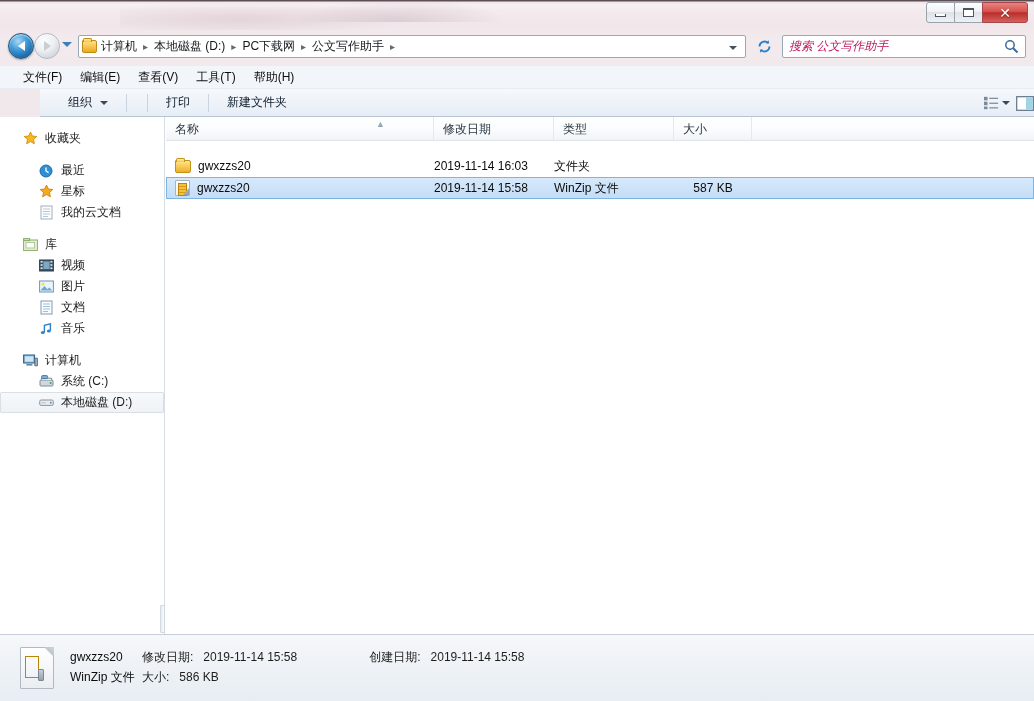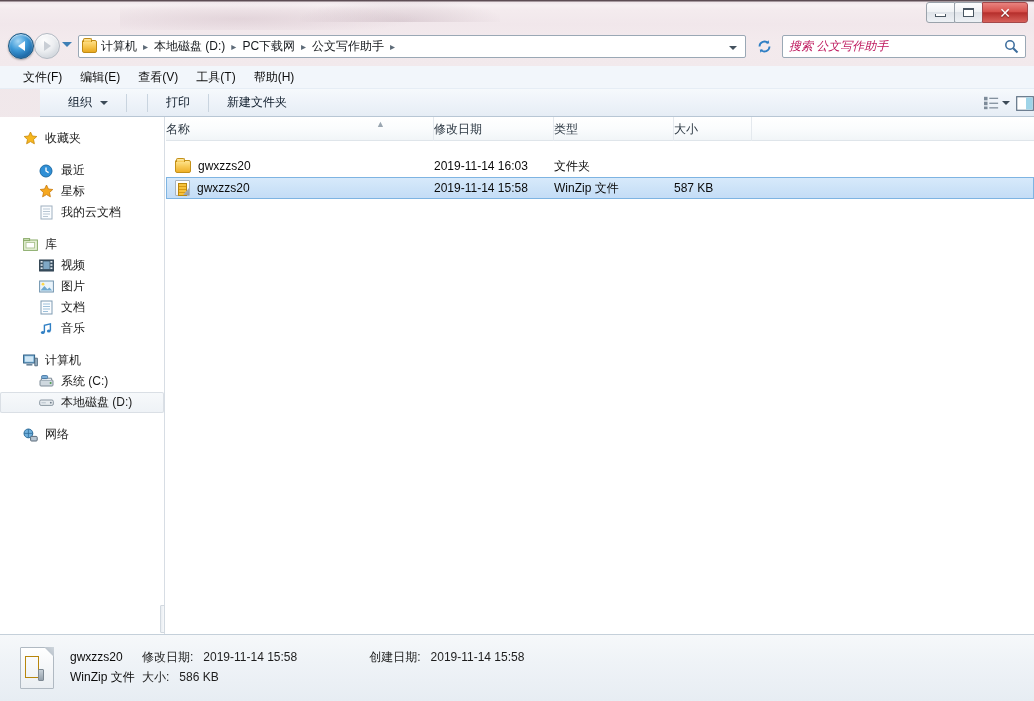--- a/index.html
+++ b/index.html
@@ -154,35 +154,35 @@
     background:linear-gradient(90deg,#e9edf1,#f7f9fb); border:1px solid #d2d9e0; border-radius:1px; }
 
   
   #filepane { position:absolute; left:166px; top:0; width:868px; height:517px; background:#fff; }
   #colheader {
     position:relative; height:24px; width:868px;
     background: linear-gradient(180deg,#ffffff 0%, #fafcfd 50%, #f1f5f8 100%);
     border-bottom:1px solid #dfe5ea;
   }
   .col { position:absolute; top:0; height:24px; display:flex; align-items:center;
-         font-size:12px; color:#2b3742; border-right:1px solid #e4e9ee; }
+         font-size:12px; color:#2b3742; padding-left:9px; border-right:1px solid #e4e9ee; }
   #sortmark { position:absolute; left:210px; top:2px; color:#9aa6b1; font-size:9px; }
 
   .frow {
     position:relative; height:22px; display:flex; align-items:center;
     font-size:12px; color:#0b0b0b; cursor:default;
   }
   .frow.selected {
     background: linear-gradient(180deg,#d8eafb 0%, #cde3f8 50%, #c3dcf6 100%);
     box-shadow: inset 0 0 0 1px #7eb4e2;
   }
   .fname { position:absolute; left:9px; display:flex; align-items:center; gap:7px; }
   .fdate { position:absolute; left:268px; }
   .ftype { position:absolute; left:388px; }
-  .fsize { position:absolute; left:508px; width:78px; text-align:left; }
+  .fsize { position:absolute; left:508px; width:78px; text-align:center; }
 
   
   .icon-folder { width:16px;height:13px;position:relative;
     background:linear-gradient(180deg,#ffe48f 0%,#f7ca56 50%,#eeb02a 100%);
     border:1px solid #c49118; border-radius:1px 2px 2px 2px;}
   .icon-folder::before{content:"";position:absolute;left:0;top:-3px;width:7px;height:3px;
     background:linear-gradient(180deg,#ffeeb0,#f4c64c);border:1px solid #c49118;border-bottom:none;border-radius:2px 2px 0 0;}
   
   .icon-zip { width:15px;height:16px;position:relative;
     background:linear-gradient(180deg,#ffffff 0%,#eef1f4 100%); border:1px solid #a9b3bd; border-radius:1px;}
@@ -463,32 +463,20 @@
             <svg width="15" height="11" viewBox="0 0 15 11">
                 <rect x="0.7" y="3" width="13.6" height="5.4" rx="1.4" fill="#e6ebef" stroke="#8b97a2" stroke-width="1"></rect>
                 <circle cx="11.8" cy="5.7" r="0.9" fill="#6d7b88"></circle>
                 <rect x="2.4" y="5" width="4.4" height="1.4" fill="#c3ccd4"></rect>
               </svg>
           </span>
           <span>本地磁盘 (D:)</span>
         </div>
       </div>
 
-      <div class="navgroup">
-        <div class="navrow">
-          <span class="ico">
-            <svg width="15" height="14" viewBox="0 0 15 14">
-                <circle cx="5.4" cy="5.4" r="4.4" fill="#6fb0dc" stroke="#2f6d9b" stroke-width="1"></circle>
-                <path d="M1 5.4h8.8M5.4 1v8.8" stroke="#2f6d9b" stroke-width=".8"></path>
-                <rect x="7.6" y="8.4" width="6.6" height="4.6" rx="1" fill="#b8c6d2" stroke="#5b6b7a" stroke-width="1"></rect>
-              </svg>
-          </span>
-          <span>网络</span>
-        </div>
-      </div>
     </div>
 
     <div id="splitter"></div>
 
     <div id="filepane">
       <div id="colheader">
         <div class="col" style="left:0;width:268px">名称</div>
         <div id="sortmark">▲</div>
         <div class="col" style="left:268px;width:120px">修改日期</div>
         <div class="col" style="left:388px;width:120px">类型</div>

